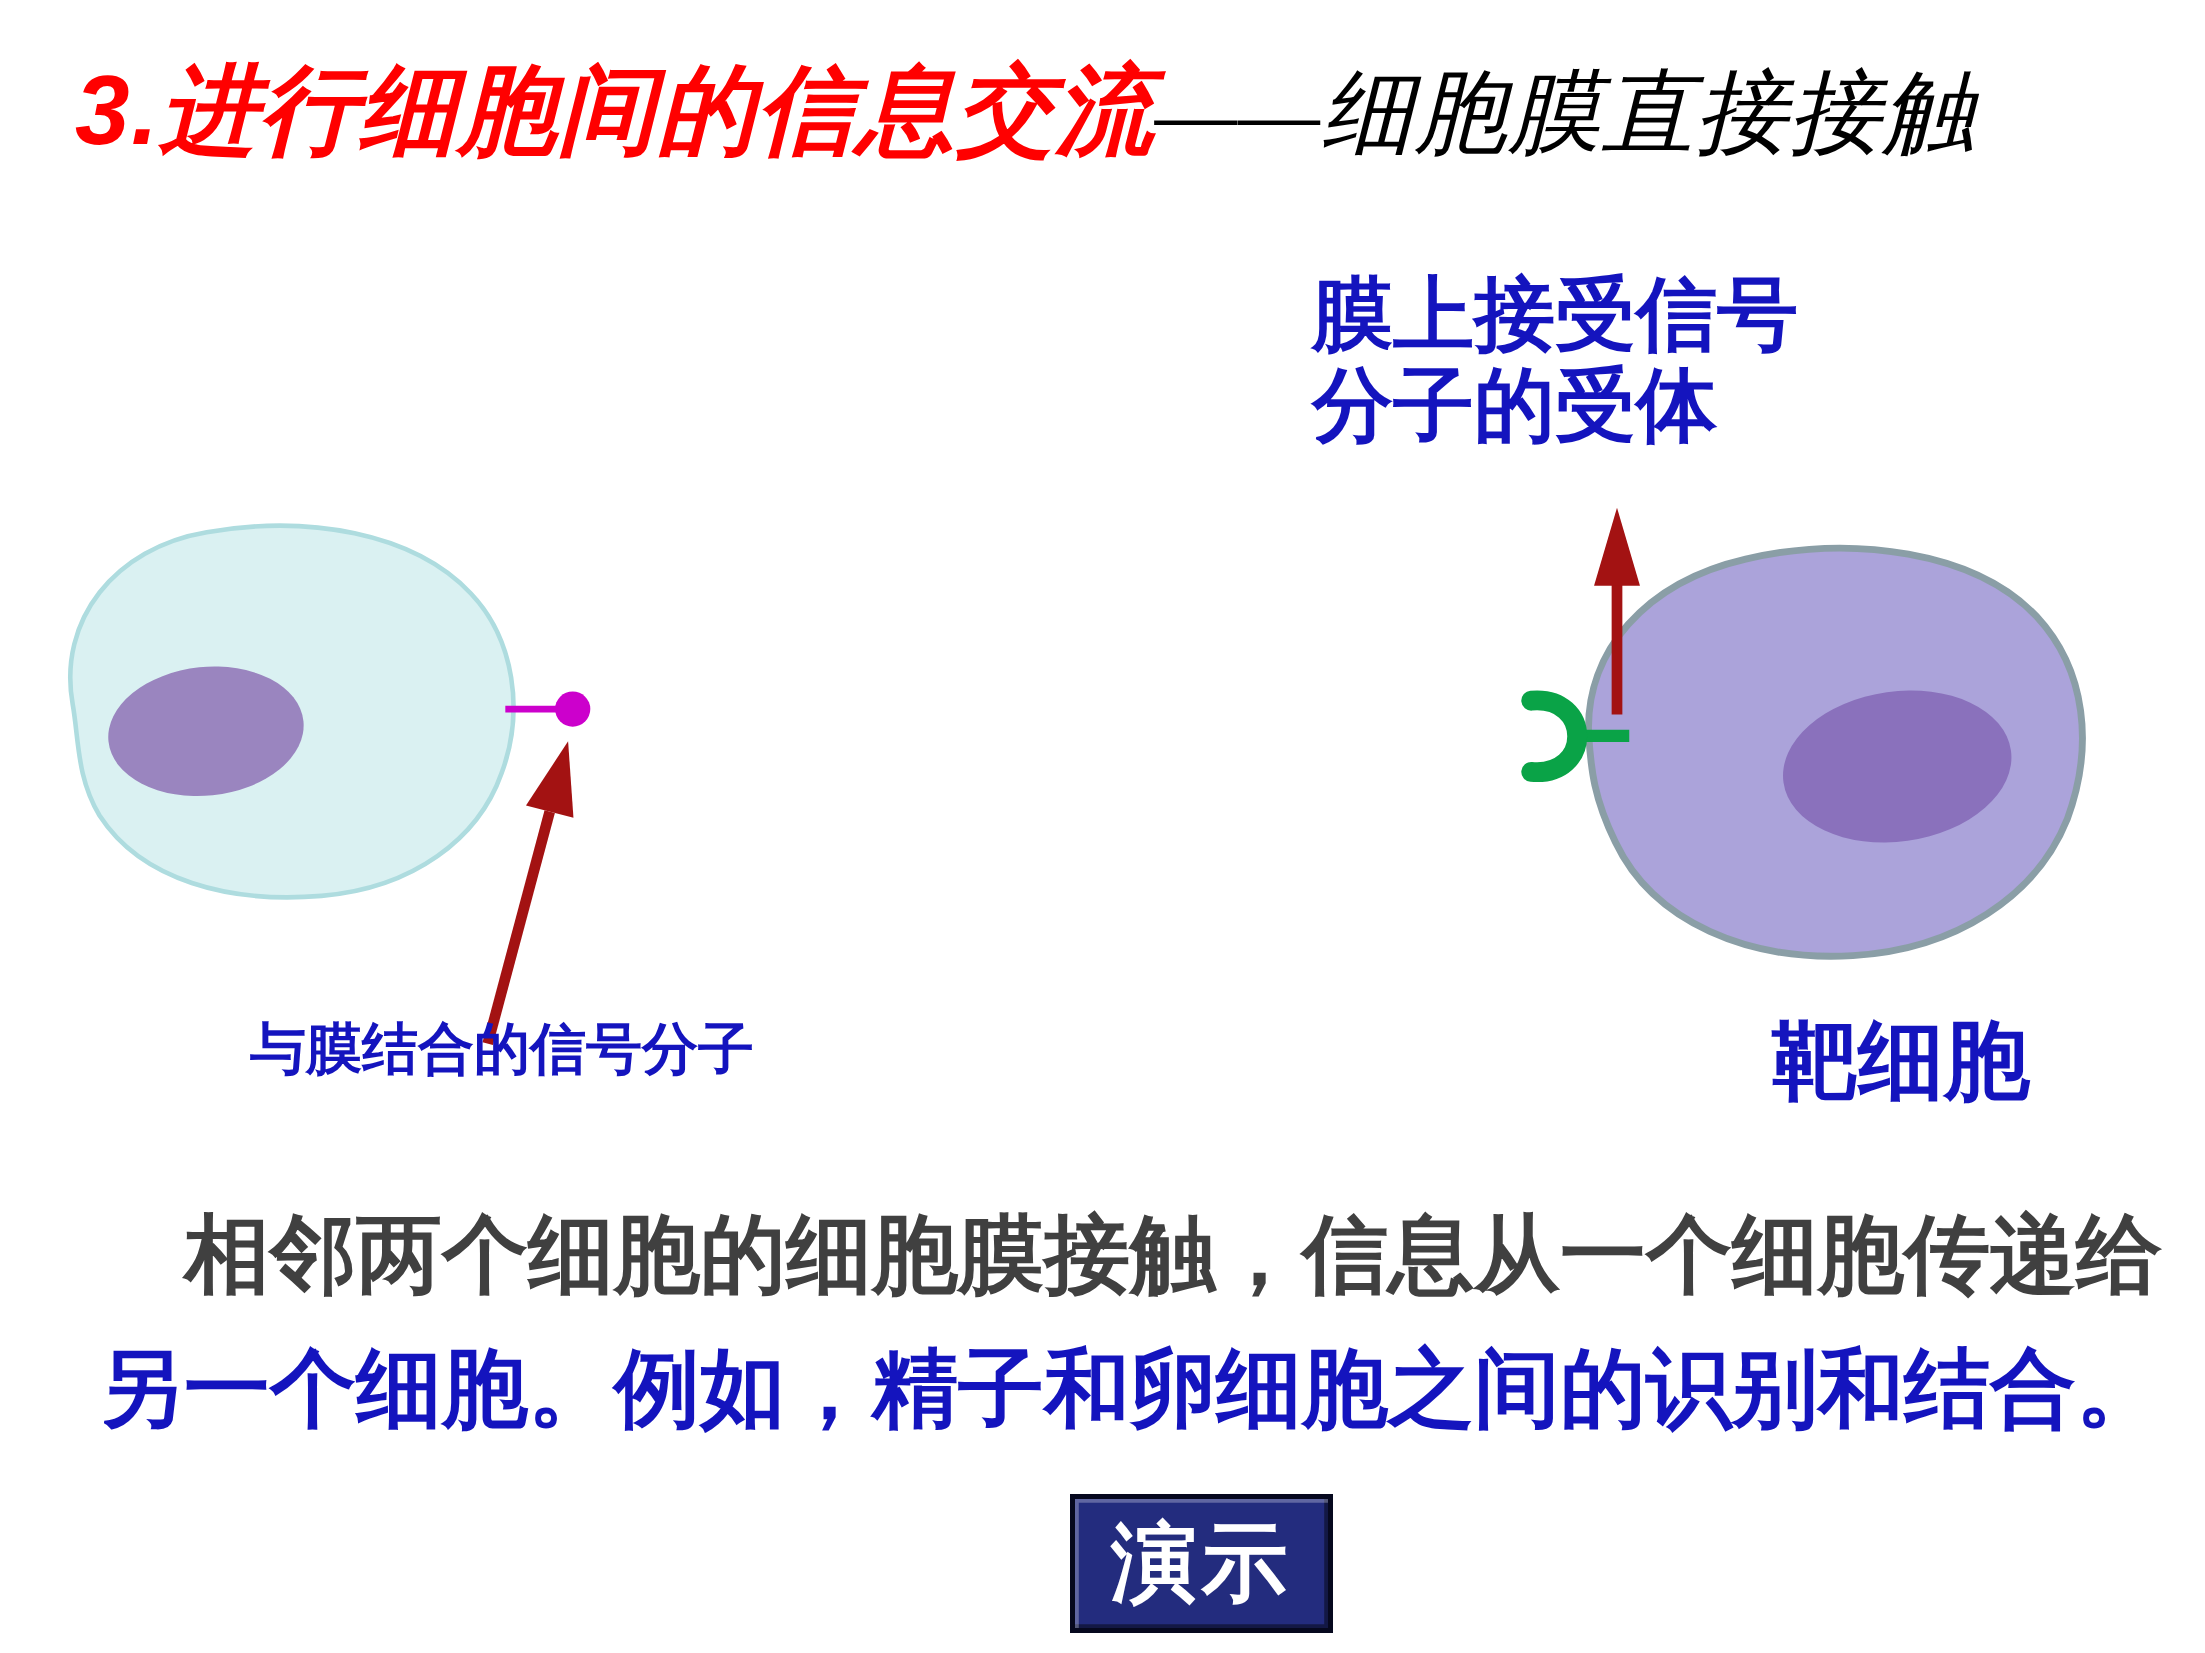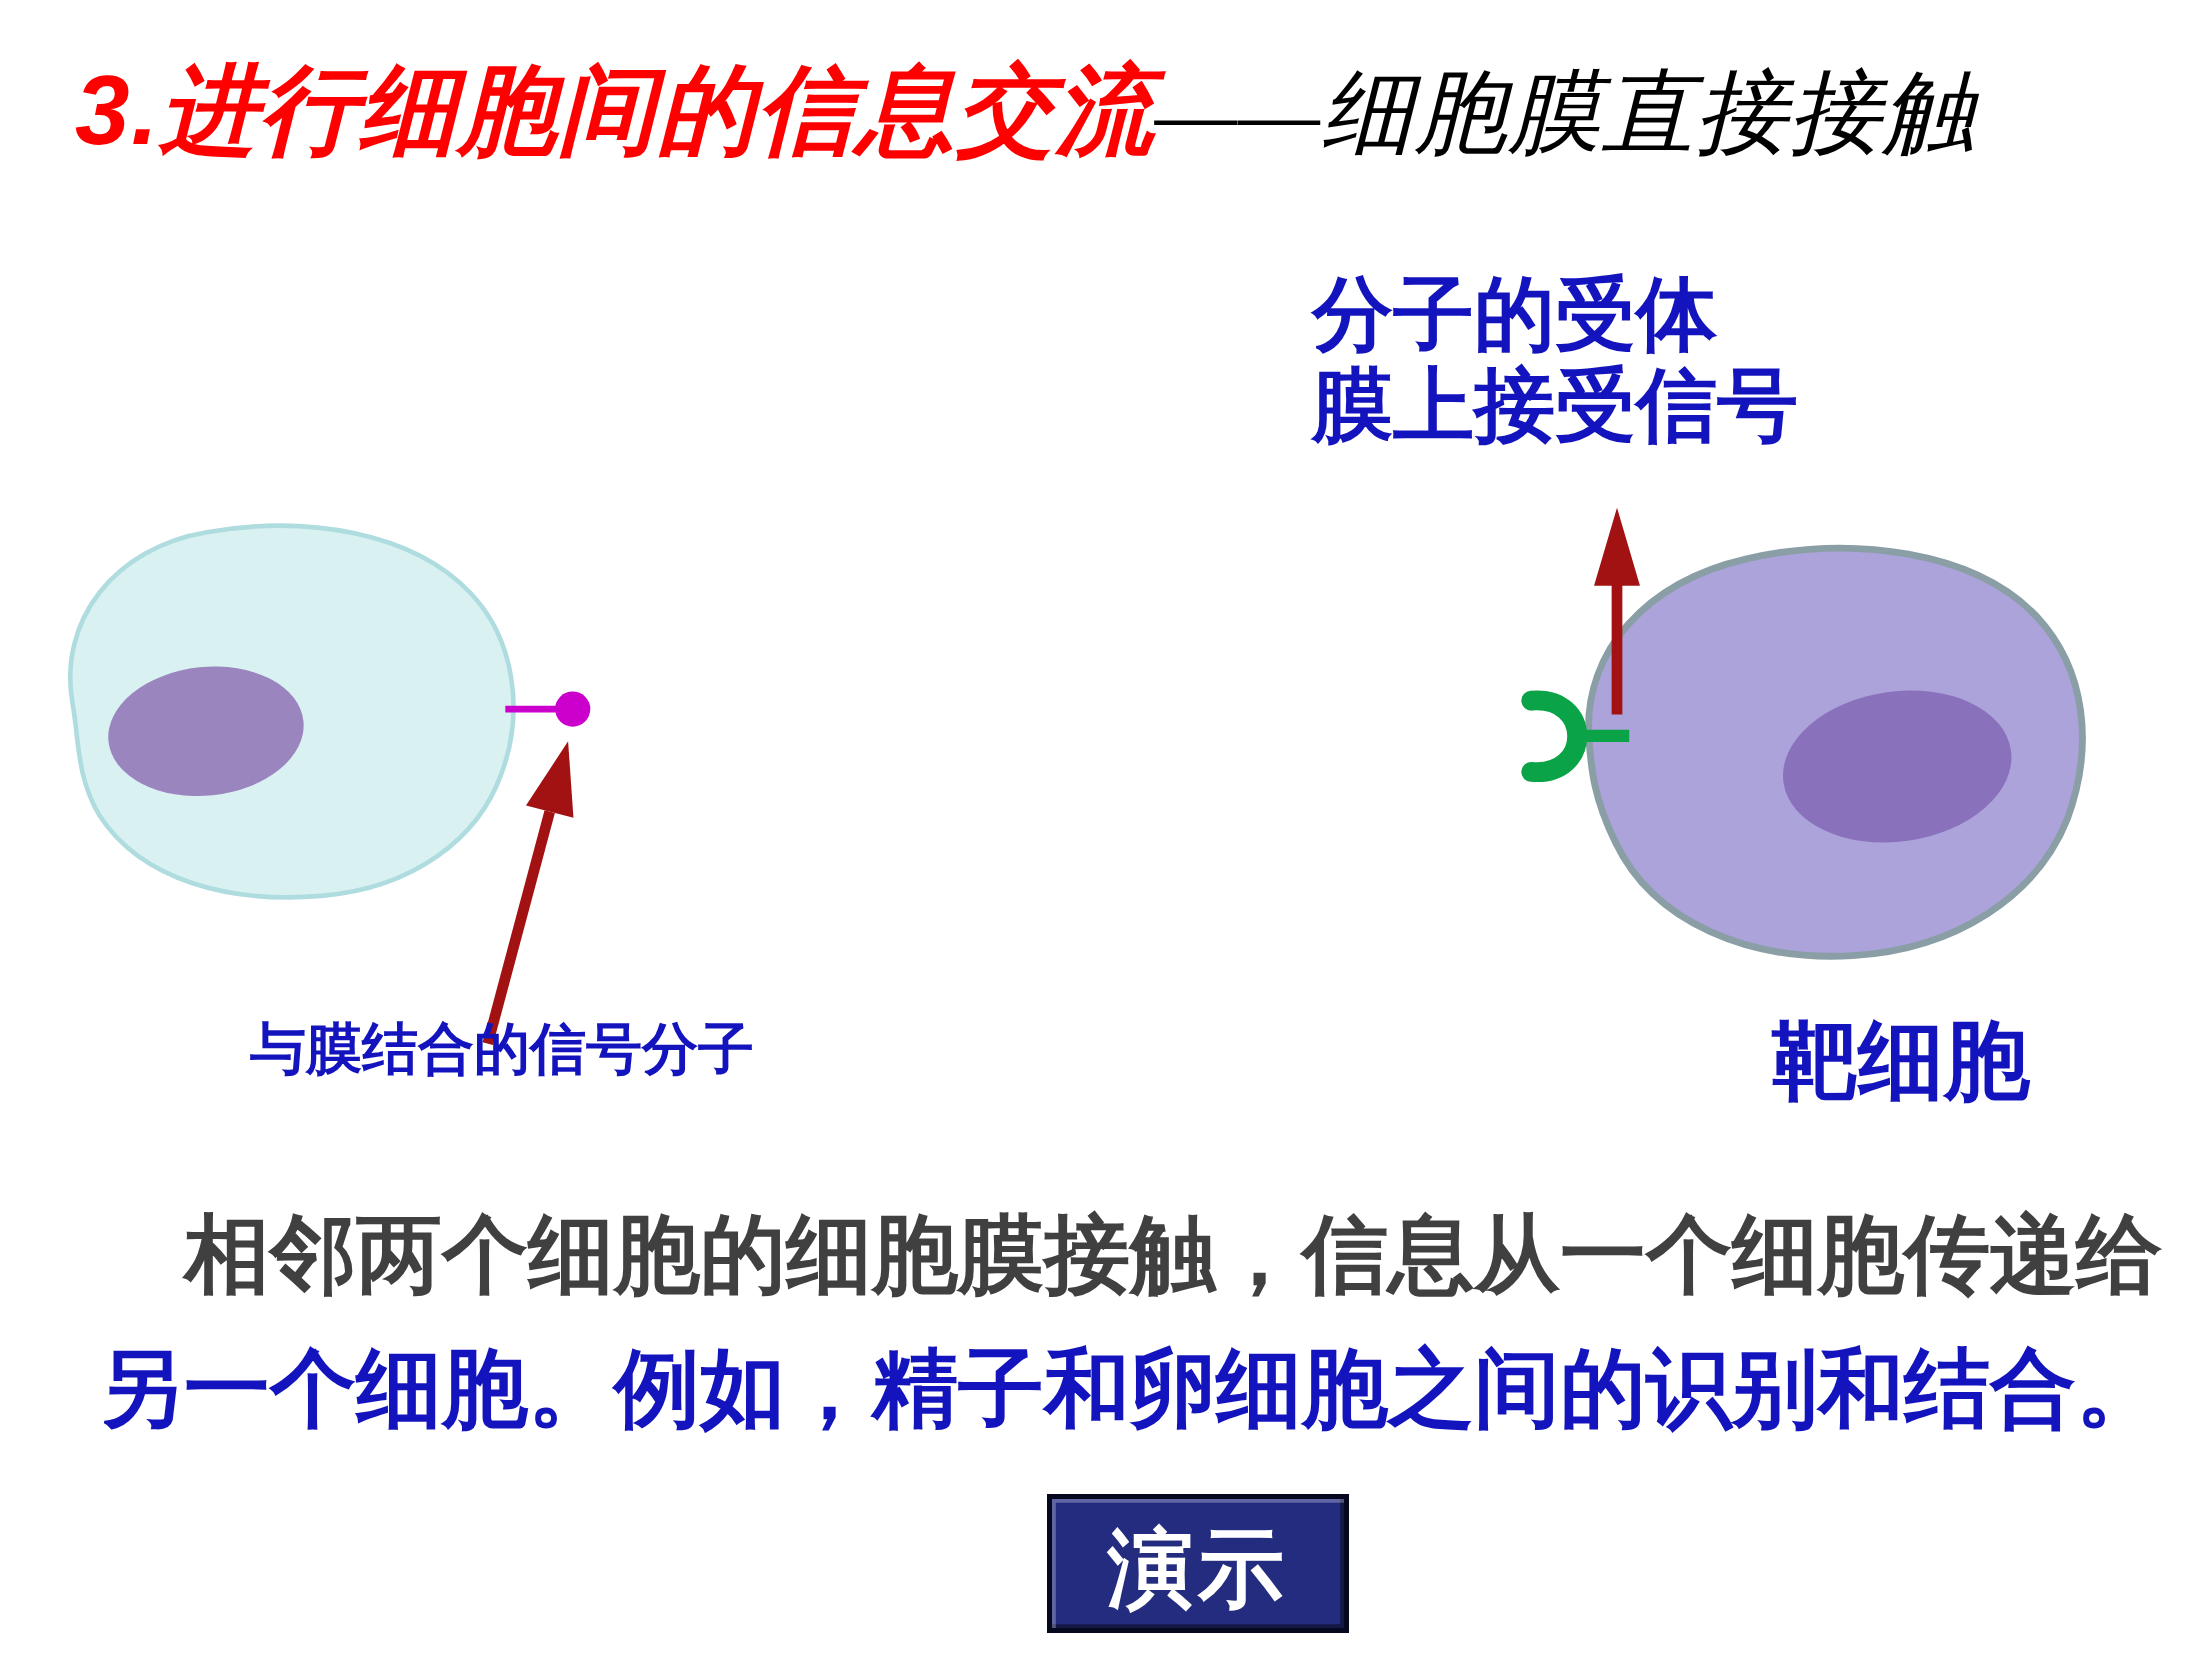--- a/index.html
+++ b/index.html
@@ -36,24 +36,24 @@
     left: 98px; top: 1188px;
     font-size: 86px;
     font-weight: bold;
     line-height: 1.56;
   }
 
   .diagram-svg { position: absolute; left: 0; top: 0; width: 2205px; height: 1654px; }
 
   .demo-button {
     position: absolute;
-    left: 1047px; top: 1494px;
-    width: 302px; height: 139px;
+    left: 1070px; top: 1494px;
+    width: 263px; height: 139px;
     display: flex;
-    align-items: flex-end;
+    align-items: center;
     justify-content: center;
     border: 5.4px solid #06081e;
     box-sizing: border-box;
     box-shadow: inset 3.8px 3.8px 0 rgba(255,255,255,0.28), inset -3.8px -3.8px 0 rgba(0,0,0,0.45);
     cursor: pointer;
   }
   .demo-button span {
     font-size: 86px;
     font-weight: bold;
     letter-spacing: 4.6px;
@@ -84,22 +84,22 @@
 
     <line x1="2050" y1="961" x2="2128" y2="961" stroke-width="16" stroke="#0AA347"></line>
     <path d="M 2000 915 C 2080 908, 2080 1015, 2000 1008" fill="none" stroke-width="26" stroke-linecap="round" stroke="#0AA347"></path>
 
     <line x1="2112" y1="933" x2="2112" y2="758" stroke-width="14" stroke="#A31212"></line>
     <polygon points="2112,663 2082,765 2142,765" fill="#A31212"></polygon>
   </svg>
 
 
   <div class="abs label label-receptor">
+    <div style="color: rgb(20, 20, 190);">膜上接受信号</div>
     <div style="color: rgb(20, 20, 190);">分子的受体</div>
-    <div style="color: rgb(20, 20, 190);">膜上接受信号</div>
   </div>
 
   <div class="abs label label-molecule" style="color: rgb(20, 20, 190);">与膜结合的信号分子</div>
 
   <div class="abs label label-target" style="color: rgb(20, 20, 190); text-align: center;">靶细胞</div>
 
   <div class="abs body-text">
     <div style="color: #404040; text-align: right;">相邻两个细胞的细胞膜接触，信息从一个细胞传递给</div>
     <div style="color: rgb(20, 20, 190);">另一个细胞。例如，精子和卵细胞之间的识别和结合。</div>
   </div>

